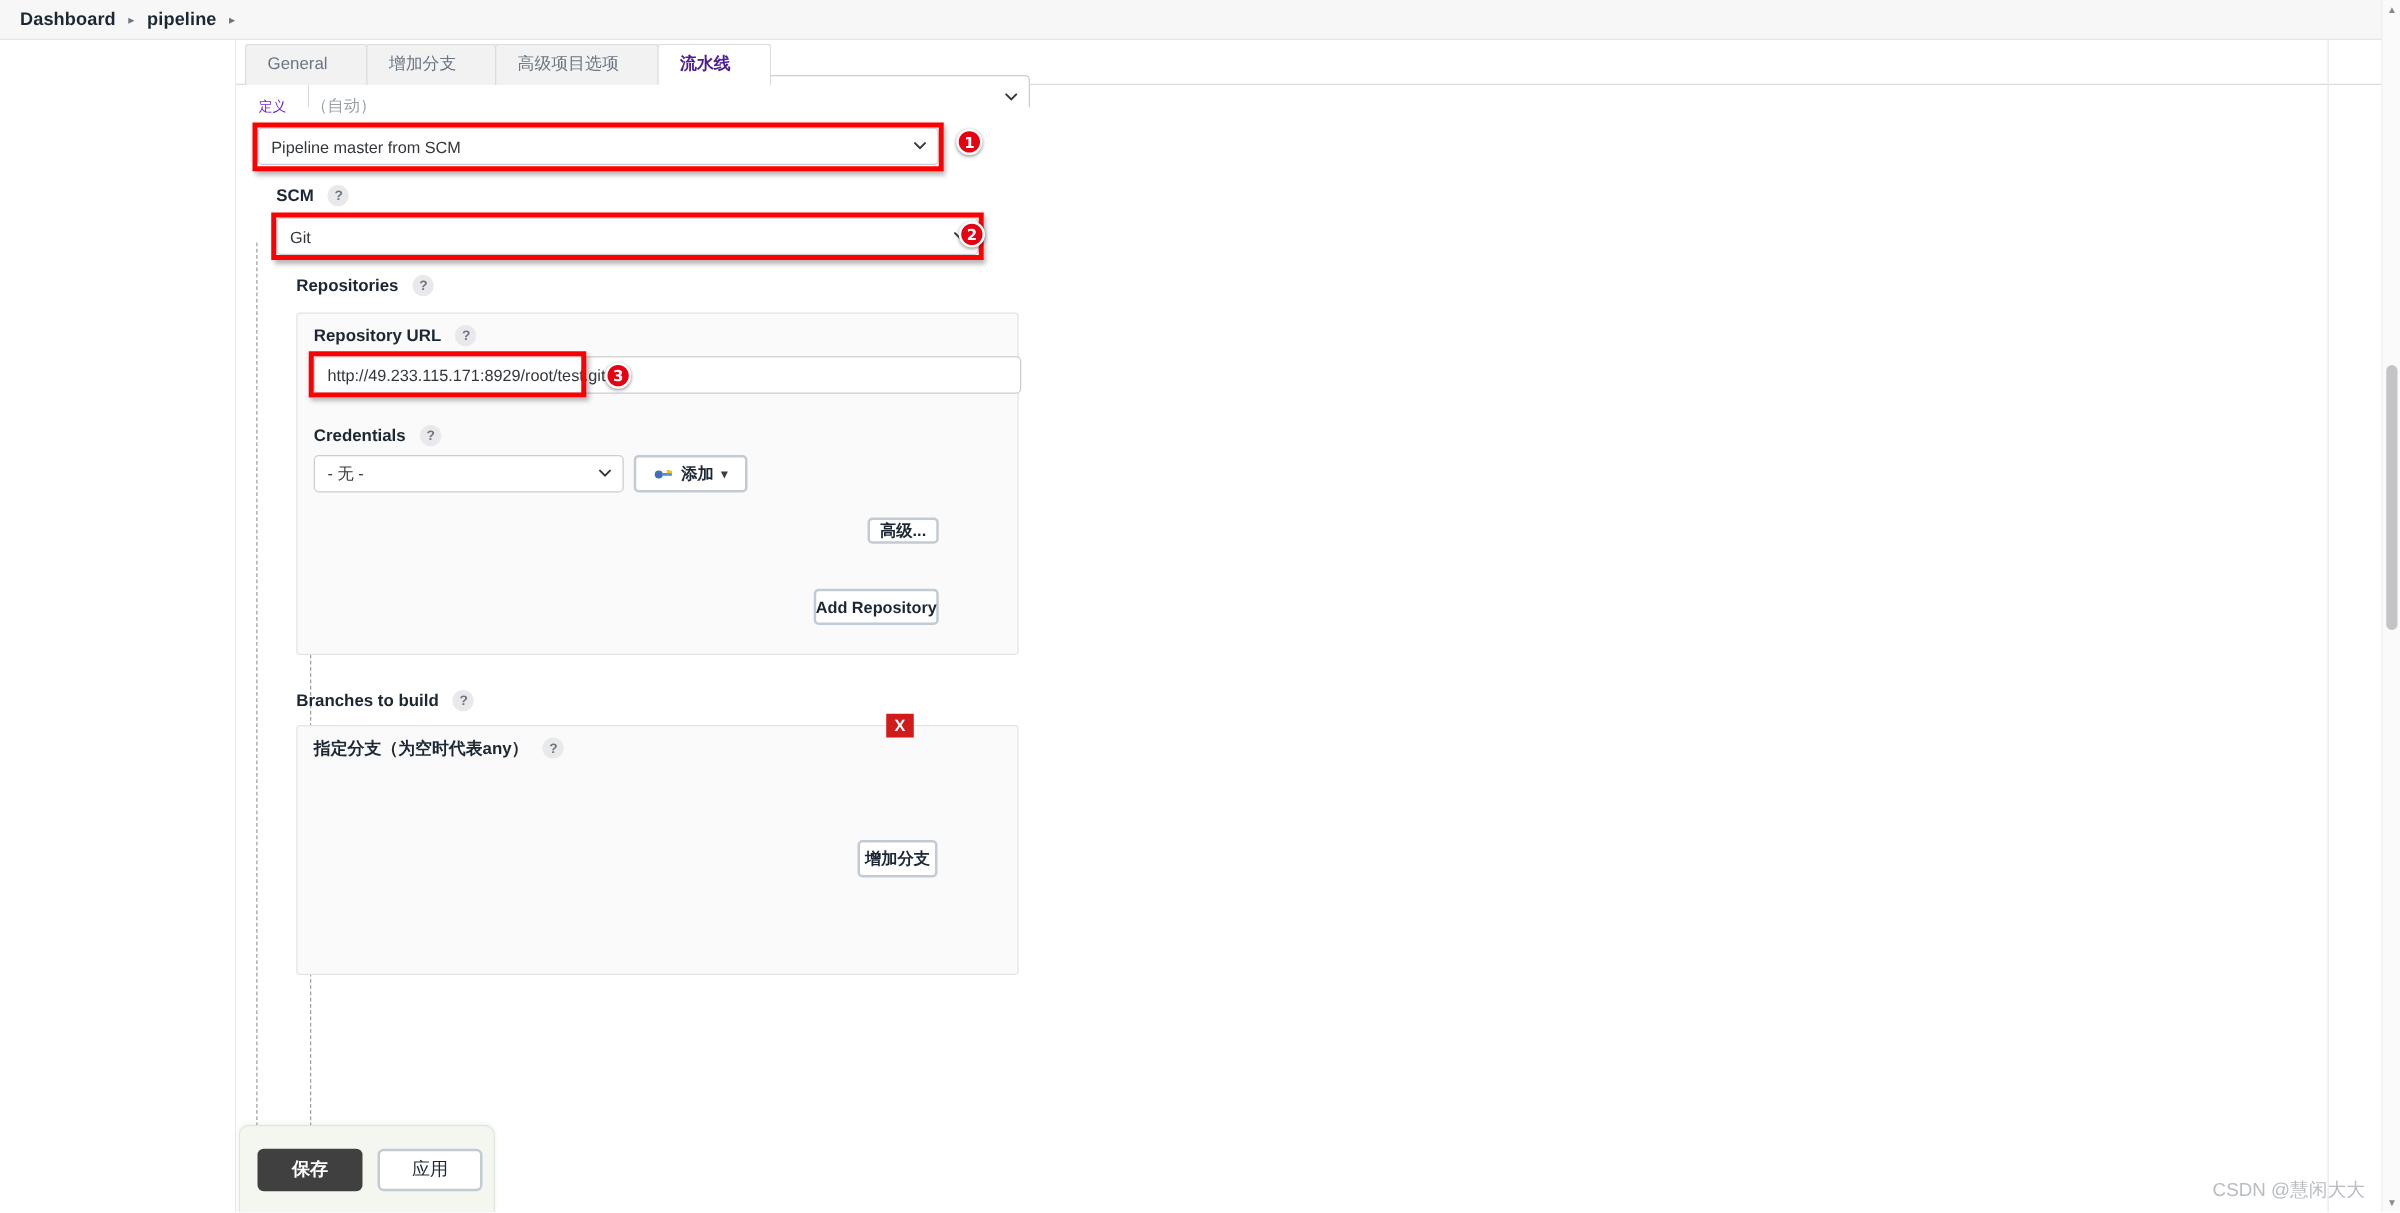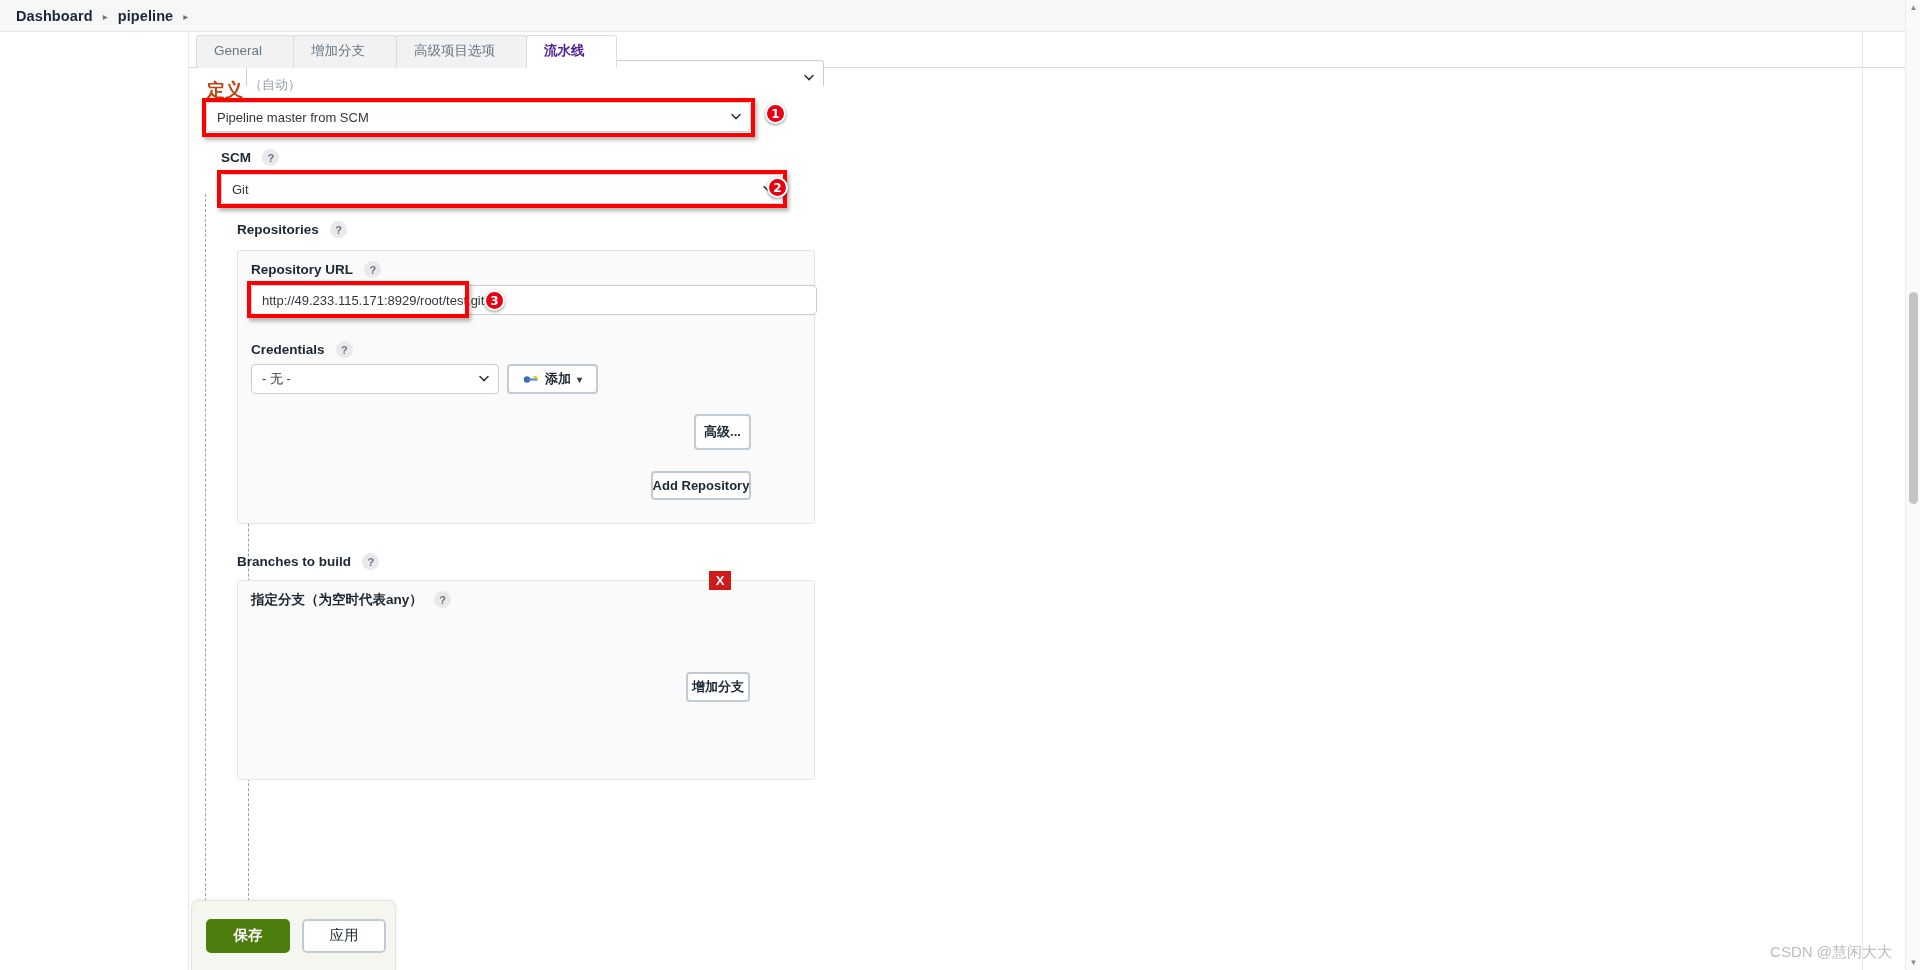--- a/index.html
+++ b/index.html
@@ -97,23 +97,23 @@
     height: 2px;
     background: #fff;
   }
 
   
   .form-area {
     position: relative;
     padding: 18px 0 0 0;
   }
   .lbl {
-    font-size: 18px;
-    color: #c2410c;
-    font-weight: bold;
+    font-size: 11px;
+    color: #6d28d9;
+    font-weight: normal;
   }
   .lbl-strong {
     font-size: 13.5px;
     color: #1c2733;
     font-weight: bold;
   }
   .help-badge {
     display: inline-flex;
     align-items: center;
     justify-content: center;
@@ -241,21 +241,21 @@
     border-bottom: none;
     border-radius: 8px 8px 0 0;
     display: flex;
     align-items: center;
     gap: 12px;
     padding: 0 14px;
     z-index: 20;
     box-shadow: 0 -1px 4px rgba(0,0,0,.05);
   }
   .btn-save {
-    background: #4d7c0f;
+    background: #404040;
     color: #fff;
     border: none;
     height: 34px;
     min-width: 84px;
     font-size: 14.5px;
     font-weight: bold;
     border-radius: 5px;
     cursor: pointer;
     font-family: "Liberation Sans", sans-serif;
   }
@@ -419,21 +419,21 @@
             <circle cx="4" cy="6.5" r="3.2" fill="#3f6fb5"></circle>
             <rect x="6.5" y="5.4" width="8" height="2.2" fill="#5b8ad0"></rect>
             <rect x="10.5" y="3" width="2.4" height="2.6" fill="#f2c300"></rect>
             <rect x="12.8" y="3.6" width="1.8" height="2" fill="#f2c300"></rect>
           </svg>
         </span>
         <span>添加</span>
         <span style="font-size:10px; color:#3c3f43;">▾</span>
       </button>
 
-      <button class="btn" style="position:absolute; left:505px; top:346px; width:57px; height:36px;">高级...</button>
+      <button class="btn" style="position:absolute; left:505px; top:346px; width:57px; height:21px;">高级...</button>
 
       <button class="btn" style="position:absolute; left:462px; top:403px; width:100px; height:29px;">Add Repository</button>
 
       <div style="position:absolute; left:48px; top:484px;">
         <span class="lbl-strong">Branches to build</span>
         <span class="help-badge">?</span>
       </div>
 
       <div class="panel" style="position:absolute; left:48px; top:512px; width:578px; height:200px;"></div>
       <div class="x-marker" style="left:520px; top:503px;">X</div>

